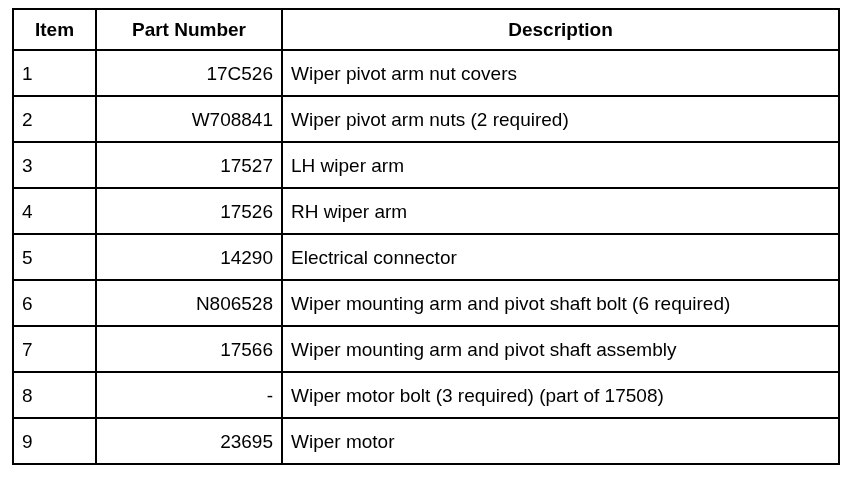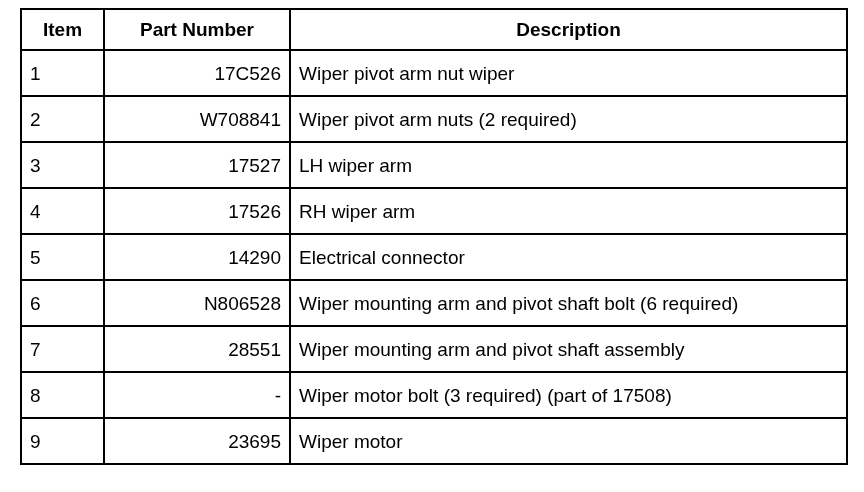--- a/index.html
+++ b/index.html
@@ -18,21 +18,21 @@
 
   .page {
     position: relative;
     width: 864px;
     height: 492px;
     background: #ffffff;
   }
 
   .parts-table {
     position: absolute;
-    left: 20px;
+    left: 12px;
     top: 8px;
     width: 828px;
     border-collapse: collapse;
     table-layout: fixed;
     background: #3b82f6;
   }
 
   .parts-table td,
   .parts-table th {
     border: 2px solid #000000;
@@ -75,21 +75,21 @@
         <th class="col-item">Item</th>
         <th class="col-part">Part Number</th>
         <th class="col-desc">Description</th>
       </tr>
     </thead>
     <tbody>
 
       <tr>
         <td class="col-item">1</td>
         <td class="col-part">17C526</td>
-        <td class="col-desc">Wiper pivot arm nut wiper</td>
+        <td class="col-desc">Wiper pivot arm nut covers</td>
       </tr>
 
       <tr>
         <td class="col-item">2</td>
         <td class="col-part">W708841</td>
         <td class="col-desc">Wiper pivot arm nuts (2 required)</td>
       </tr>
 
       <tr>
         <td class="col-item">3</td>
@@ -110,21 +110,21 @@
       </tr>
 
       <tr>
         <td class="col-item">6</td>
         <td class="col-part">N806528</td>
         <td class="col-desc">Wiper mounting arm and pivot shaft bolt (6 required)</td>
       </tr>
 
       <tr>
         <td class="col-item">7</td>
-        <td class="col-part">28551</td>
+        <td class="col-part">17566</td>
         <td class="col-desc">Wiper mounting arm and pivot shaft assembly</td>
       </tr>
 
       <tr>
         <td class="col-item">8</td>
         <td class="col-part">-</td>
         <td class="col-desc">Wiper motor bolt (3 required) (part of 17508)</td>
       </tr>
 
       <tr>

